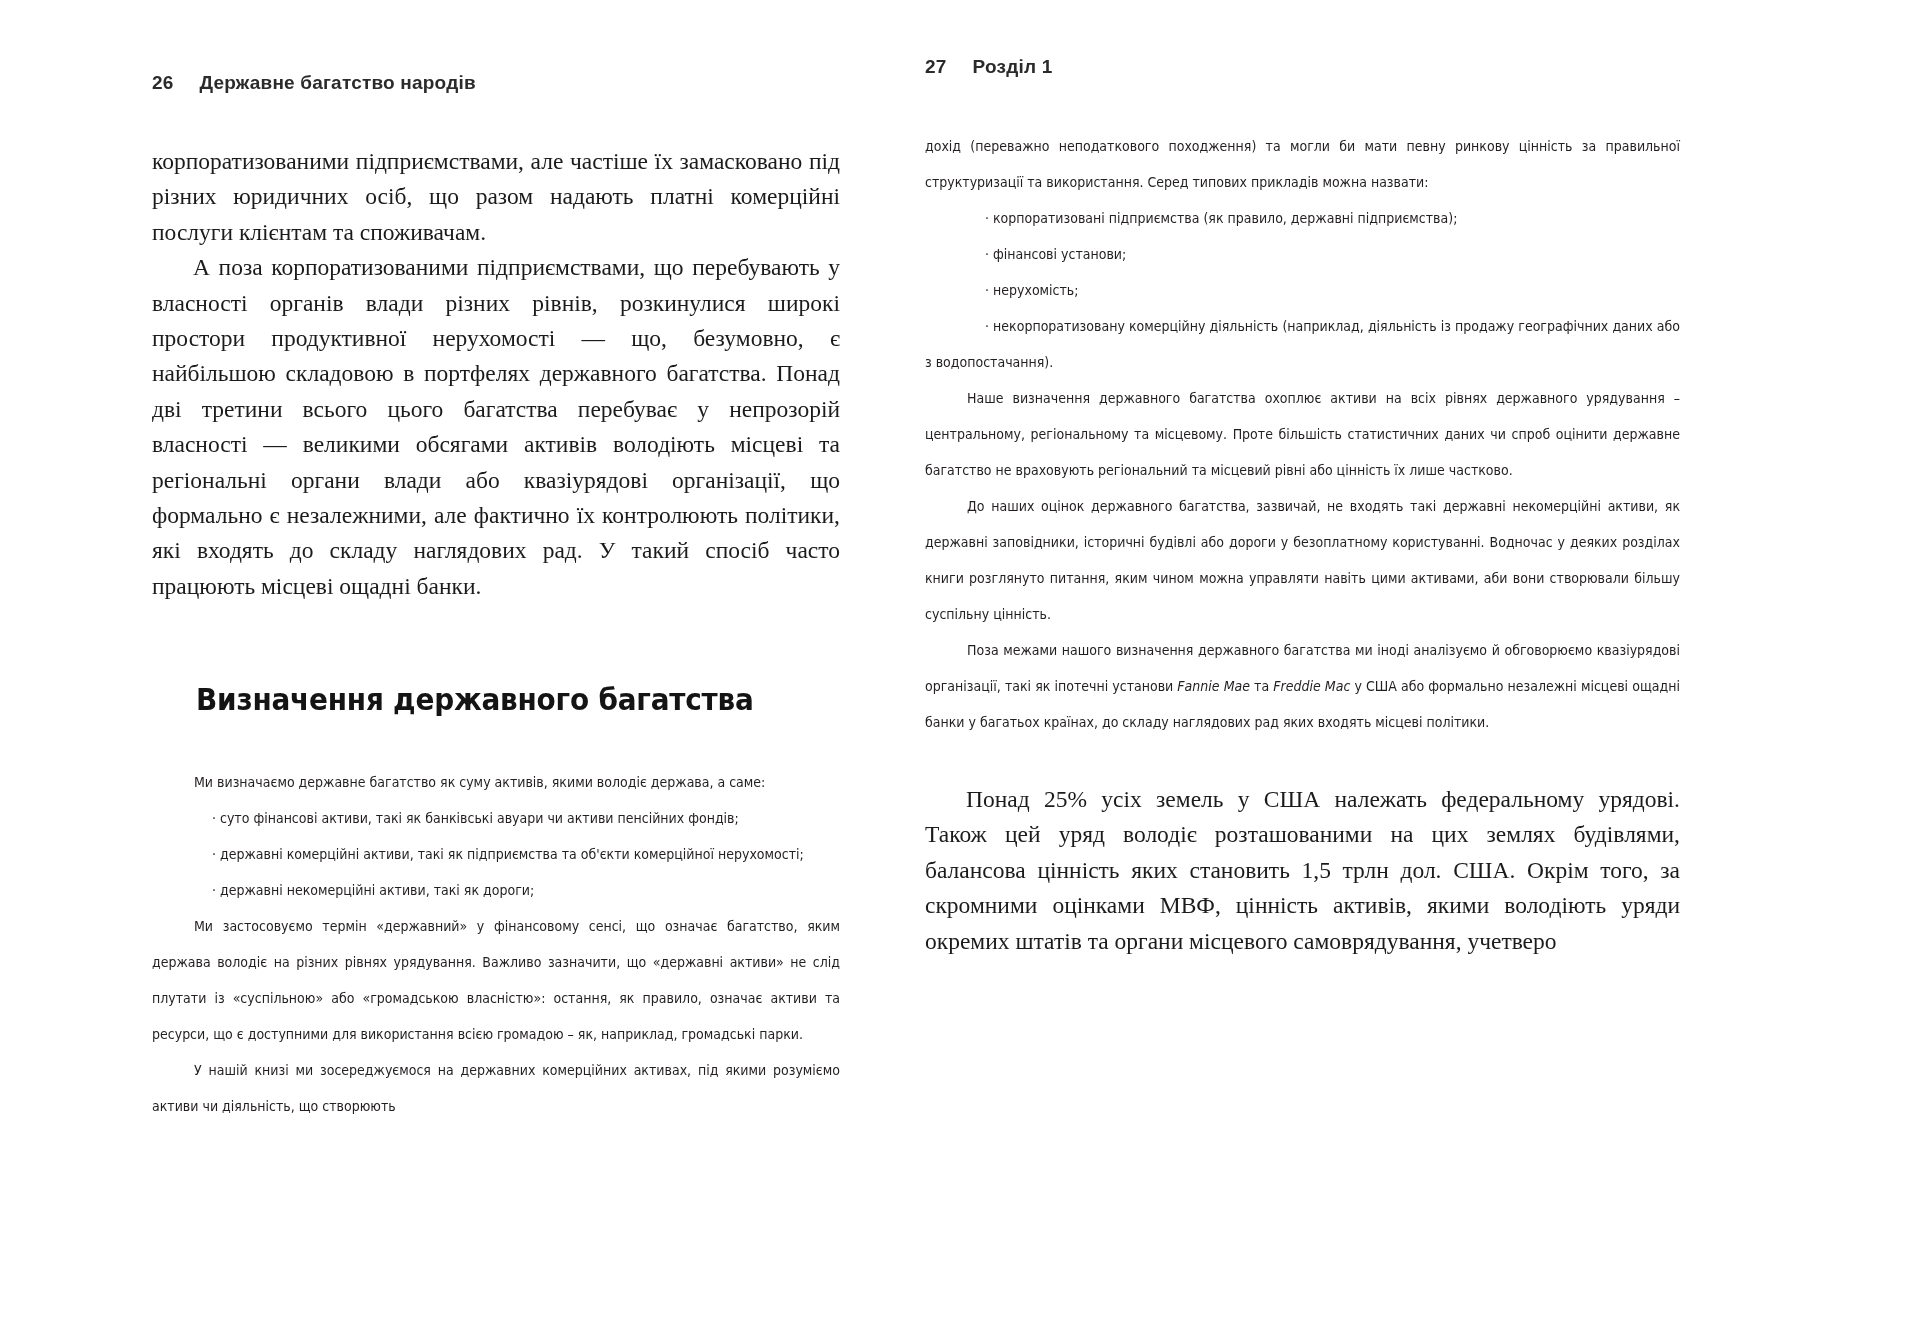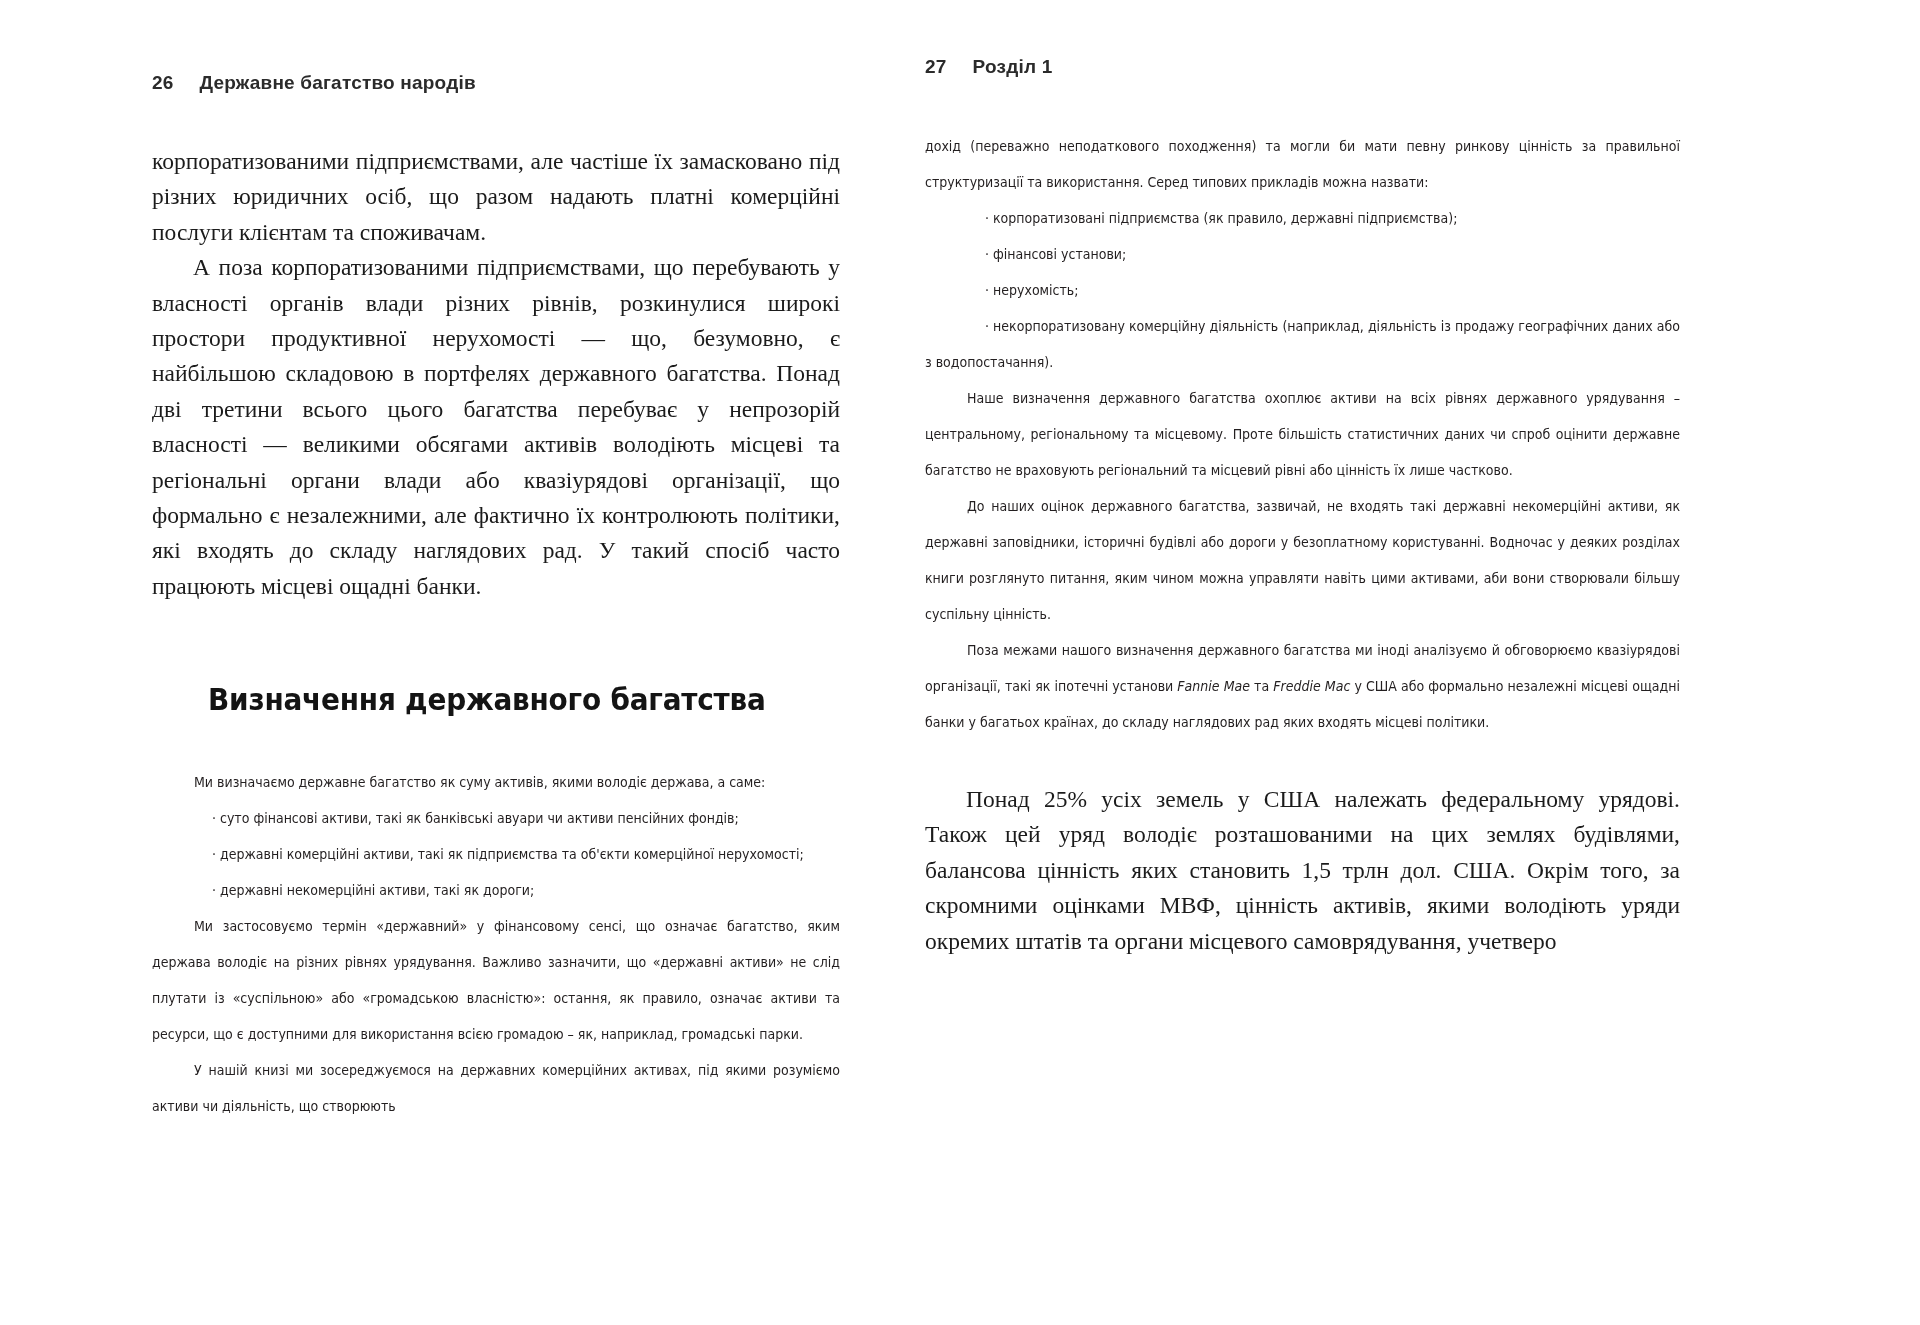--- a/index.html
+++ b/index.html
@@ -69,21 +69,21 @@
   .sans-block i { font-style: italic; margin-top: 18px; }
 
   
   .section-heading {
     font-family: "DejaVu Sans Condensed", "Liberation Sans", "DejaVu Sans", sans-serif;
     font-weight: bold;
     font-size: 31px;
     line-height: 38px;
     color: #141414;
     letter-spacing: -0.2px;
-    margin: 16px;
+    margin: 4px;
     padding: 0;
   }
   .heading-wrap {
     margin-top: 76px;
     margin-bottom: 46px;
     padding-left: 40px;
   }
 
   .rc-serif-tail { margin-top: 42px; }
 </style>

